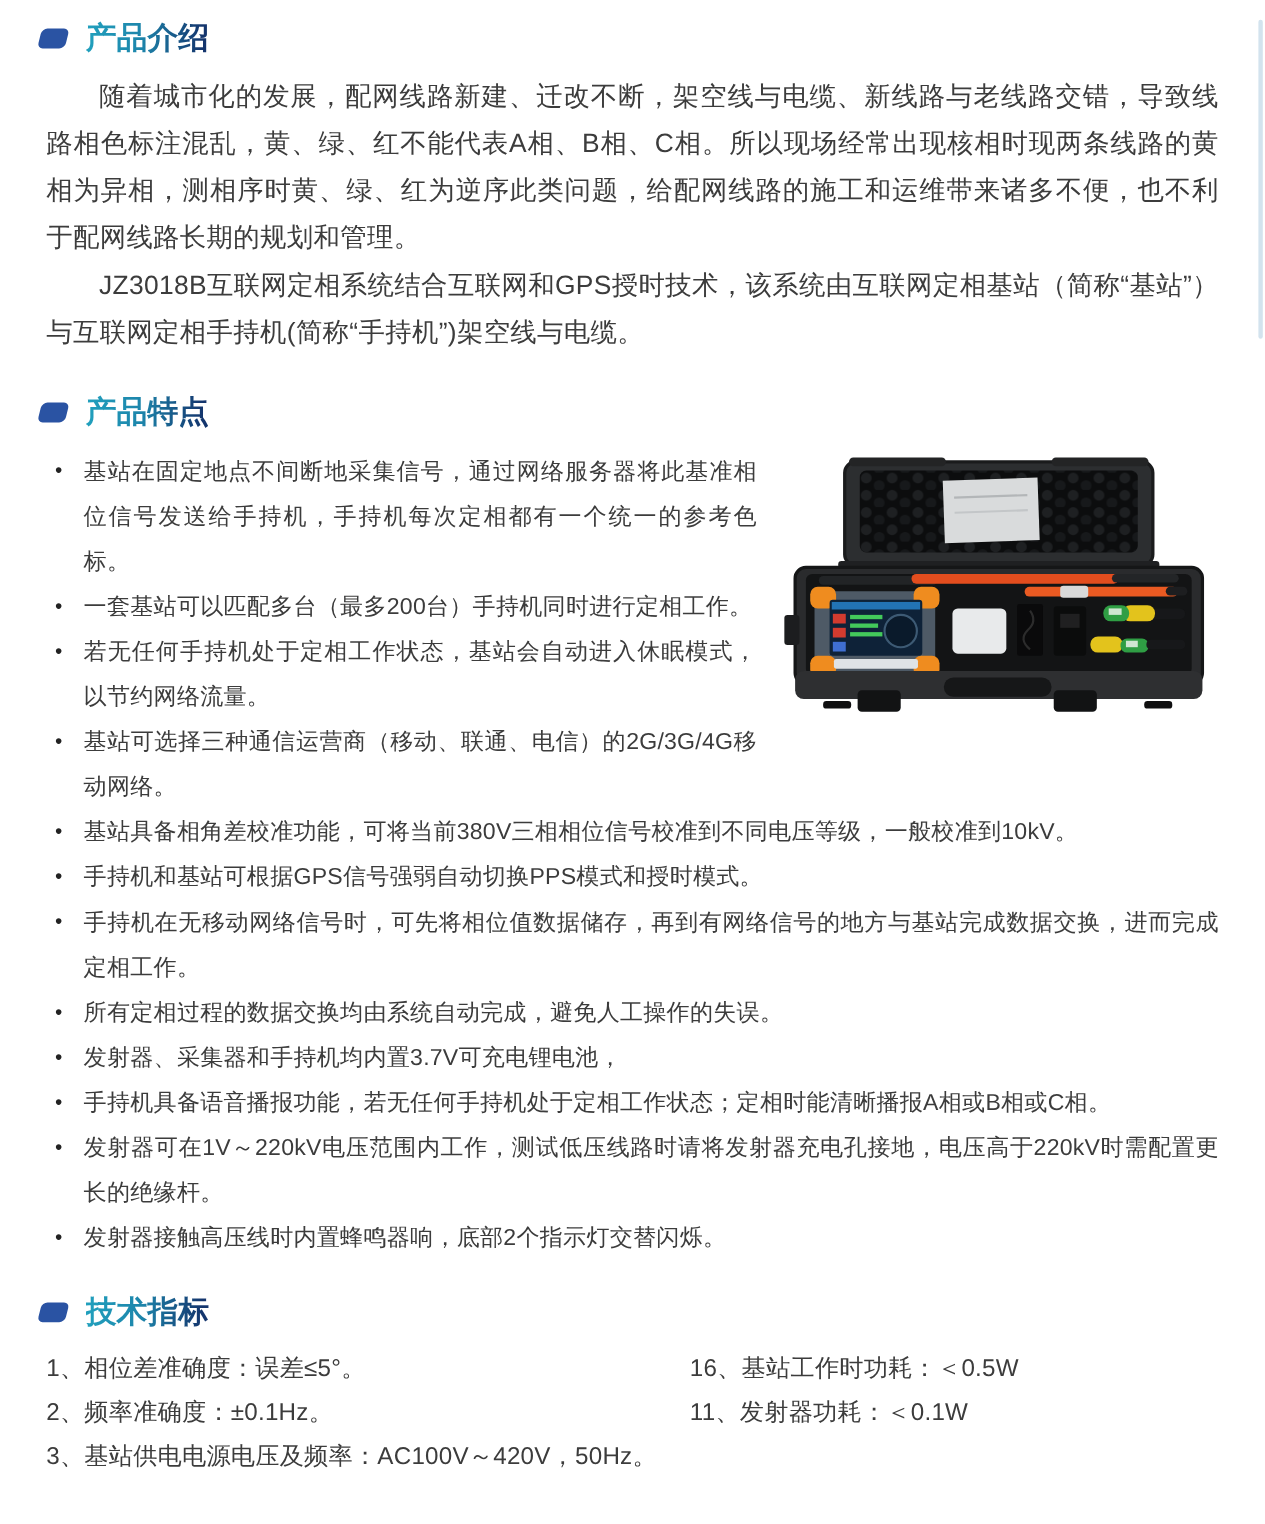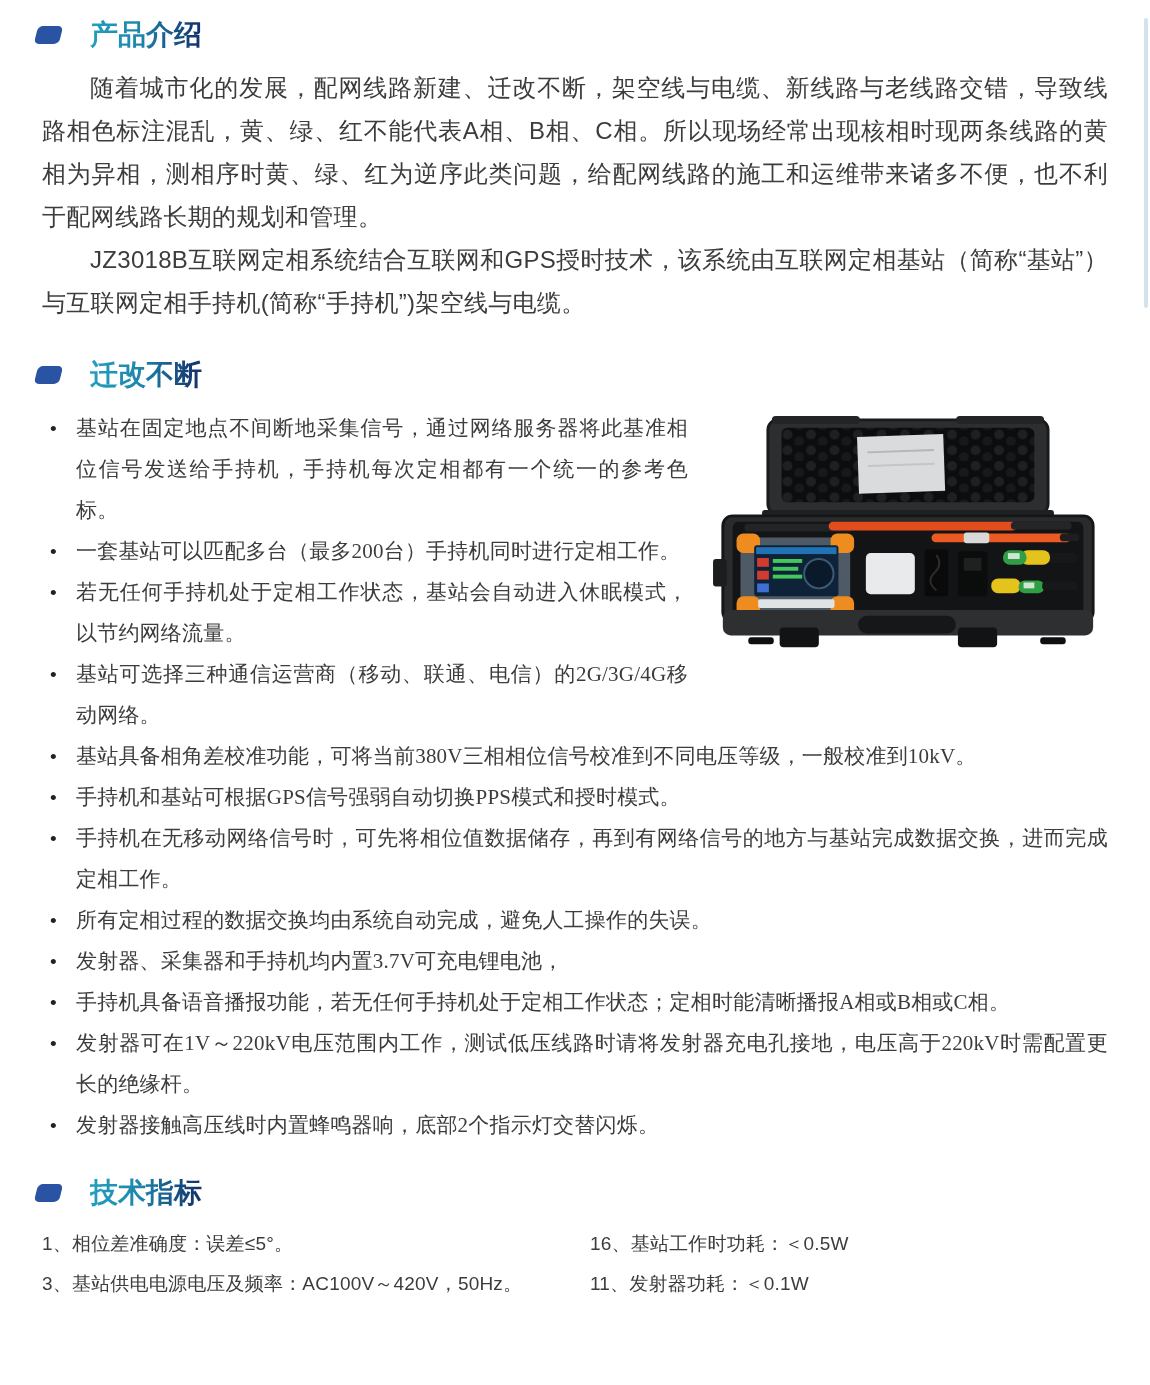--- a/index.html
+++ b/index.html
@@ -9,21 +9,21 @@
     margin:0 auto;
     box-sizing:border-box;
     padding:18px 42px 0 42px;
     overflow:hidden;
     background:#ffffff;
     font-family:"Liberation Sans","DejaVu Sans",sans-serif;
     color:#3c3c3c;
   }
   
   .section-title{
-    display:flex;align-items:center;gap:29px;
+    display:flex;align-items:center;gap:17px;
     margin:0 0 14px 0;
     font-size:28px;font-weight:bold;line-height:34px;
   }
   .section-title .sq-icon{
     display:inline-block;flex:none;
     width:25px;height:18px;
     background:#2a53a3;
     border-radius:5px;
     transform:skewX(-14deg);
     margin-left:-6px;
@@ -61,32 +61,32 @@
     display:flex;
     font-size:21px;line-height:41px;
     letter-spacing:.2px;
   }
   .features-list .marker{
     flex:none;width:34px;
     padding-left:8px;box-sizing:border-box;
     font-size:19px;
     color:#222;
   }
-  .features-list .txt{flex:1;text-align:justify;font-family:Liberation Serif, serif;}
+  .features-list .txt{flex:1;text-align:justify;}
   
   .specs-section{margin-top:30px;clear:both;}
   .specs-grid{
     display:grid;
     grid-template-columns:1fr 1fr;
     column-gap:30px;
     margin-top:14px;
   }
   .specs-col{list-style:none;margin:0;padding:0;}
   .specs-col li{
-    font-size:19px;line-height:40px;
+    font-size:22px;line-height:40px;
     letter-spacing:.2px;
     white-space:nowrap;
   }
   
   .edge-scrollbar{
     position:absolute;top:18px;right:2px;
     width:4px;height:290px;
     background:#d3e3ee;border-radius:2px;
   }
 </style>
@@ -104,21 +104,21 @@
     </h2>
     <div class="intro-paras">
       <p class="para">随着城市化的发展，配网线路新建、迁改不断，架空线与电缆、新线路与老线路交错，导致线路相色标注混乱，黄、绿、红不能代表A相、B相、C相。所以现场经常出现核相时现两条线路的黄相为异相，测相序时黄、绿、红为逆序此类问题，给配网线路的施工和运维带来诸多不便，也不利于配网线路长期的规划和管理。</p>
       <p class="para">JZ3018B互联网定相系统结合互联网和GPS授时技术，该系统由互联网定相基站（简称“基站”）与互联网定相手持机(简称“手持机”)架空线与电缆。</p>
     </div>
   </section>
 
   <section class="features-section">
     <h2 class="section-title">
       <span class="sq-icon"></span>
-      <span class="title-text">迁改不断</span>
+      <span class="title-text">产品特点</span>
     </h2>
 
     <div class="features-body">
 
       <div class="photo-float">
         <svg viewBox="0 0 400 245" xmlns="http://www.w3.org/2000/svg">
           <defs>
             <pattern id="foam" width="24" height="16" patternUnits="userSpaceOnUse">
               <rect width="24" height="16" fill="#0c0d0e"></rect>
               <circle cx="6" cy="5" r="5" fill="#1e2022"></circle>
@@ -256,20 +256,21 @@
   </section>
 
   <section class="specs-section">
     <h2 class="section-title">
       <span class="sq-icon"></span>
       <span class="title-text">技术指标</span>
     </h2>
     <div class="specs-grid">
       <ul class="specs-col">
         <li>1、相位差准确度：误差≤5°。</li>
+        <li>2、频率准确度：±0.1Hz。</li>
         <li>3、基站供电电源电压及频率：AC100V～420V，50Hz。</li>
 
       </ul>
       <ul class="specs-col">
         <li>16、基站工作时功耗：＜0.5W</li>
         <li>11、发射器功耗：＜0.1W</li>
 
       </ul>
     </div>
   </section>

